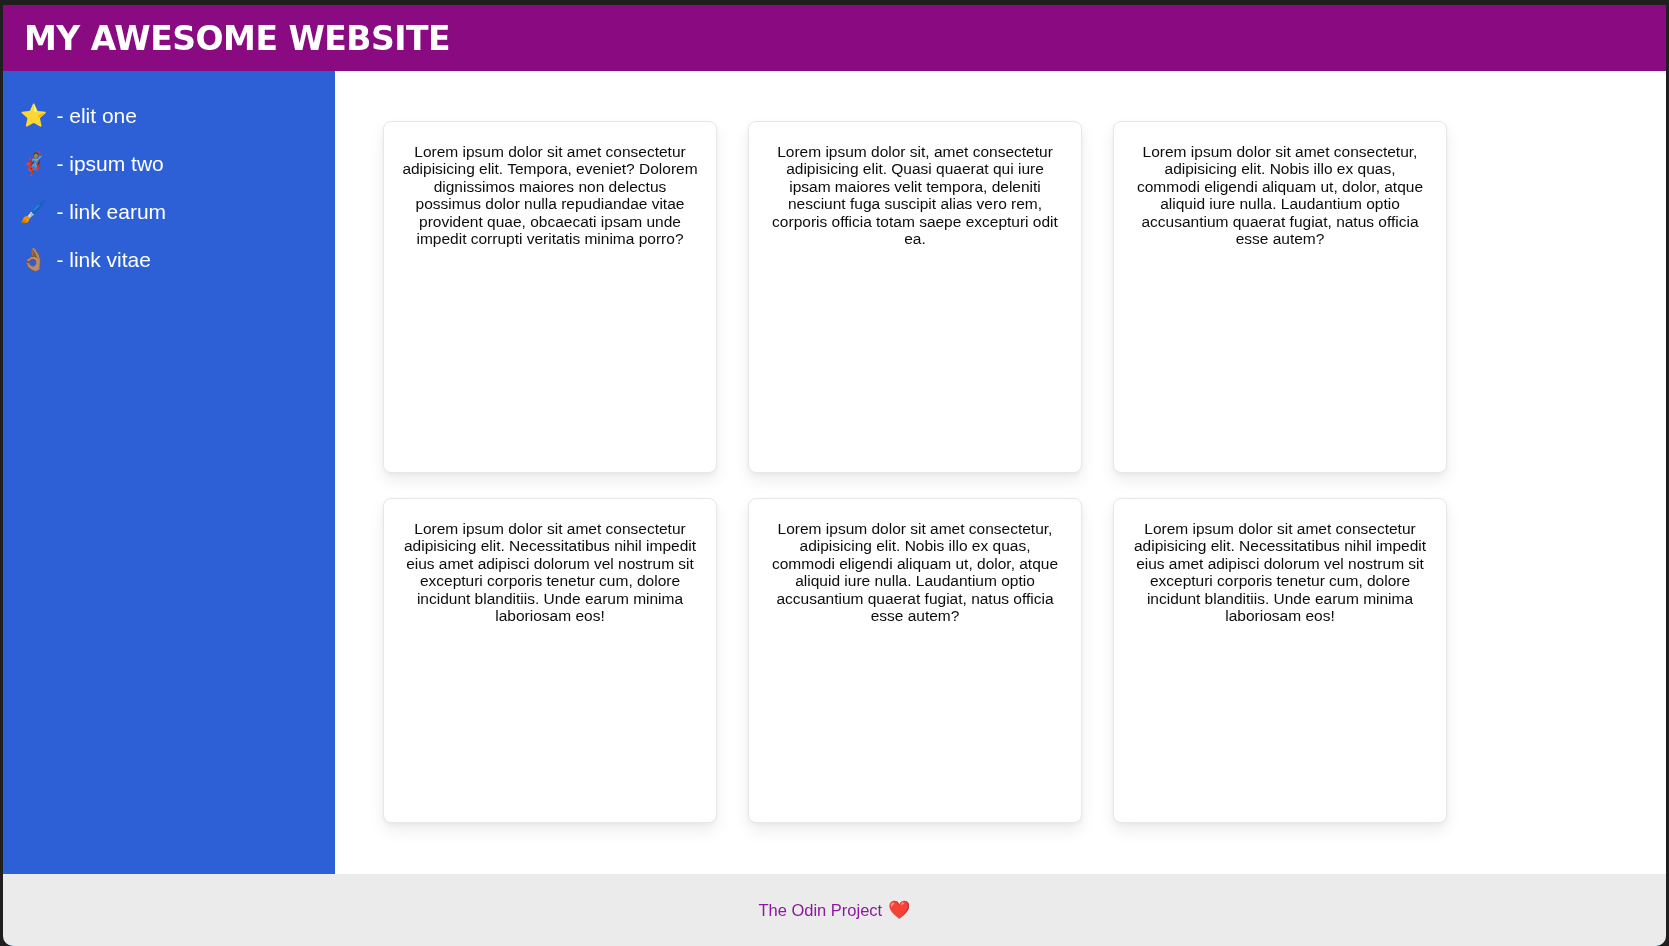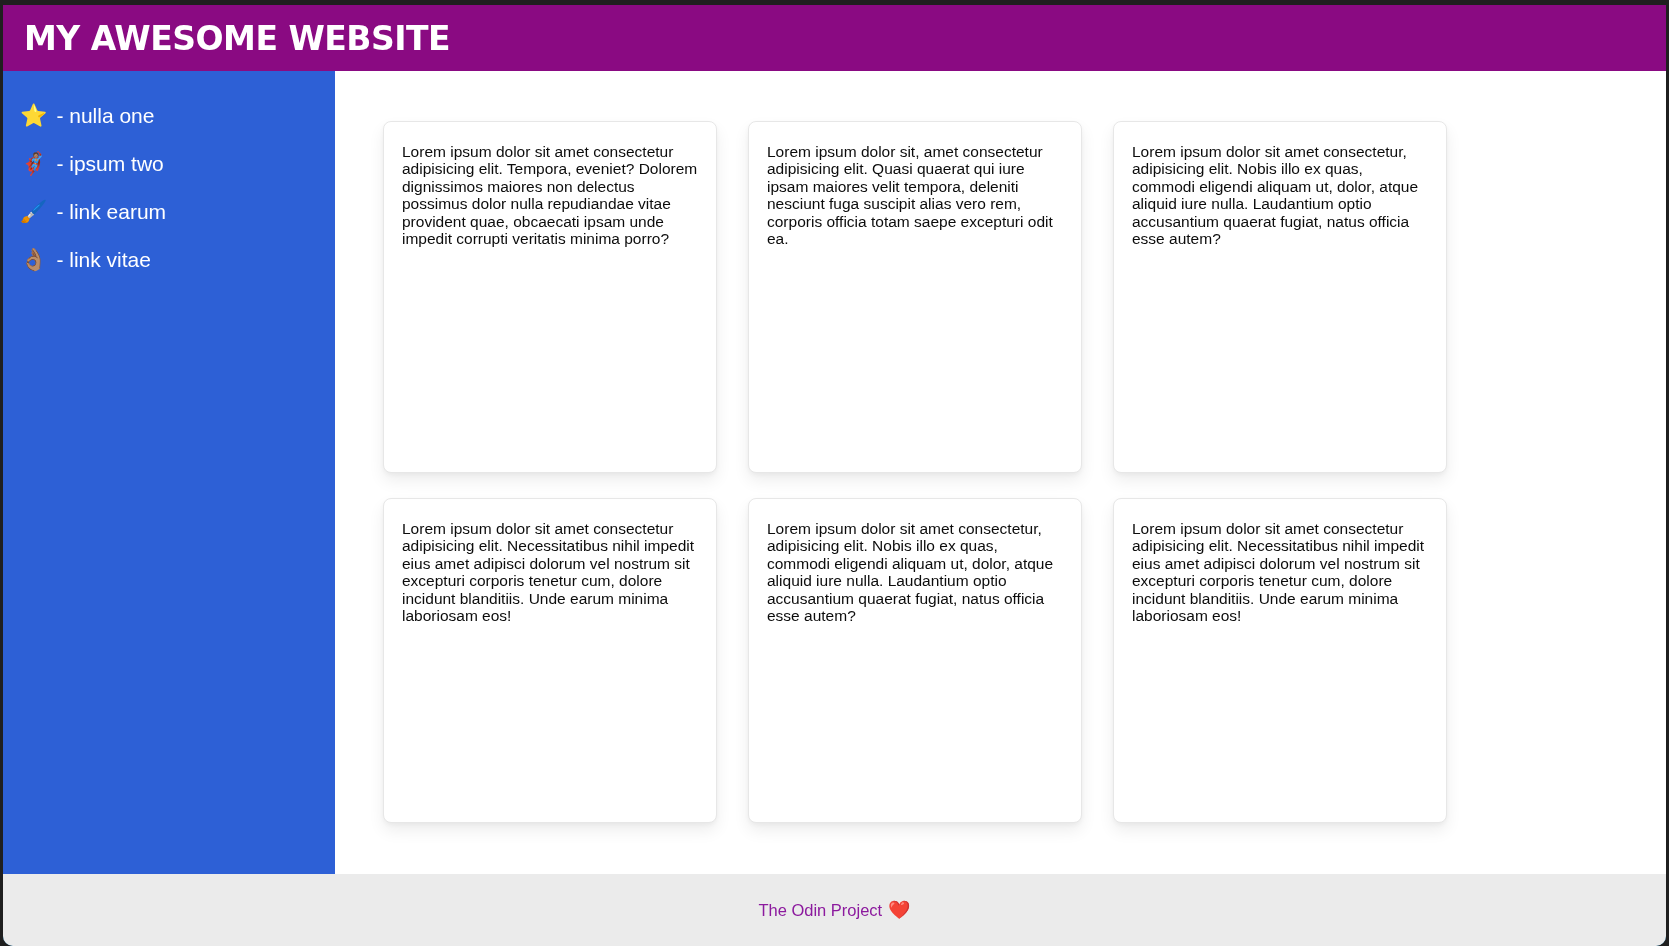--- a/index.html
+++ b/index.html
@@ -80,20 +80,21 @@
     padding: 21px 18px 0 18px;
     box-shadow: 0 8px 16px rgba(0,0,0,0.07), 0 2px 4px rgba(0,0,0,0.04);
   }
   .row-1 .card { height: 352px; }
   .row-2 .card { height: 325px; }
   .card p {
     margin: 0;
     font-size: 15.5px;
     line-height: 17.4px;
     color: #0c0c0c;
+    text-align: center;
   }
 
   
   .site-footer {
     flex: 0 0 72px;
     background: #ebebeb;
     display: flex; align-items: center; justify-content: center;
   }
   .footer-link {
     display: flex; align-items: center; gap: 6px;
@@ -113,21 +114,21 @@
     <header class="site-header">
       <h1>MY AWESOME WEBSITE</h1>
     </header>
 
     <div class="middle">
 
       <nav class="sidebar">
         <ul>
           <li>
             <span class="emoji star">⭐</span>
-            <span>- nulla one</span>
+            <span>- elit one</span>
           </li>
           <li>
             <span class="emoji hero">🦸🏽</span>
             <span>- ipsum two</span>
           </li>
           <li>
             <span class="emoji brush">🖌️</span>
             <span>- link earum</span>
           </li>
           <li>

